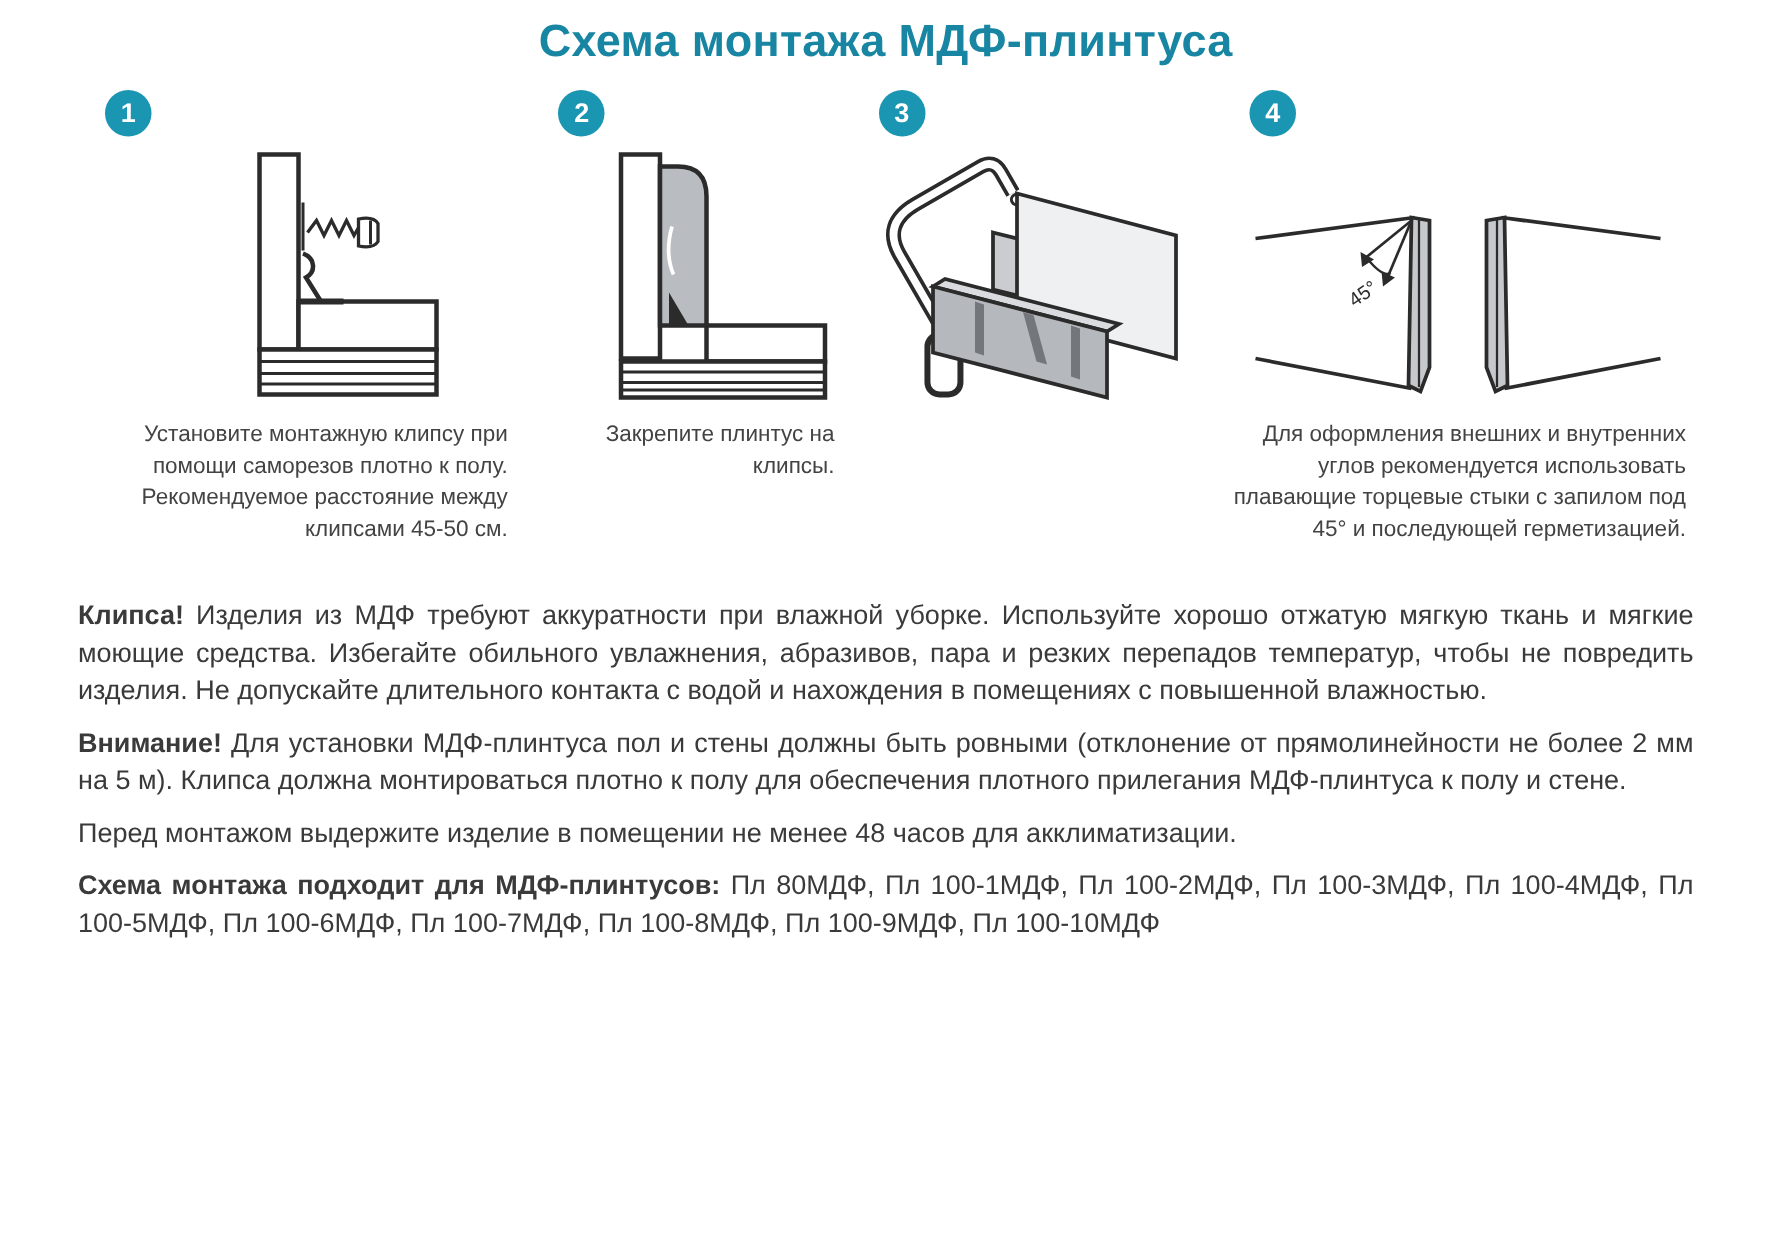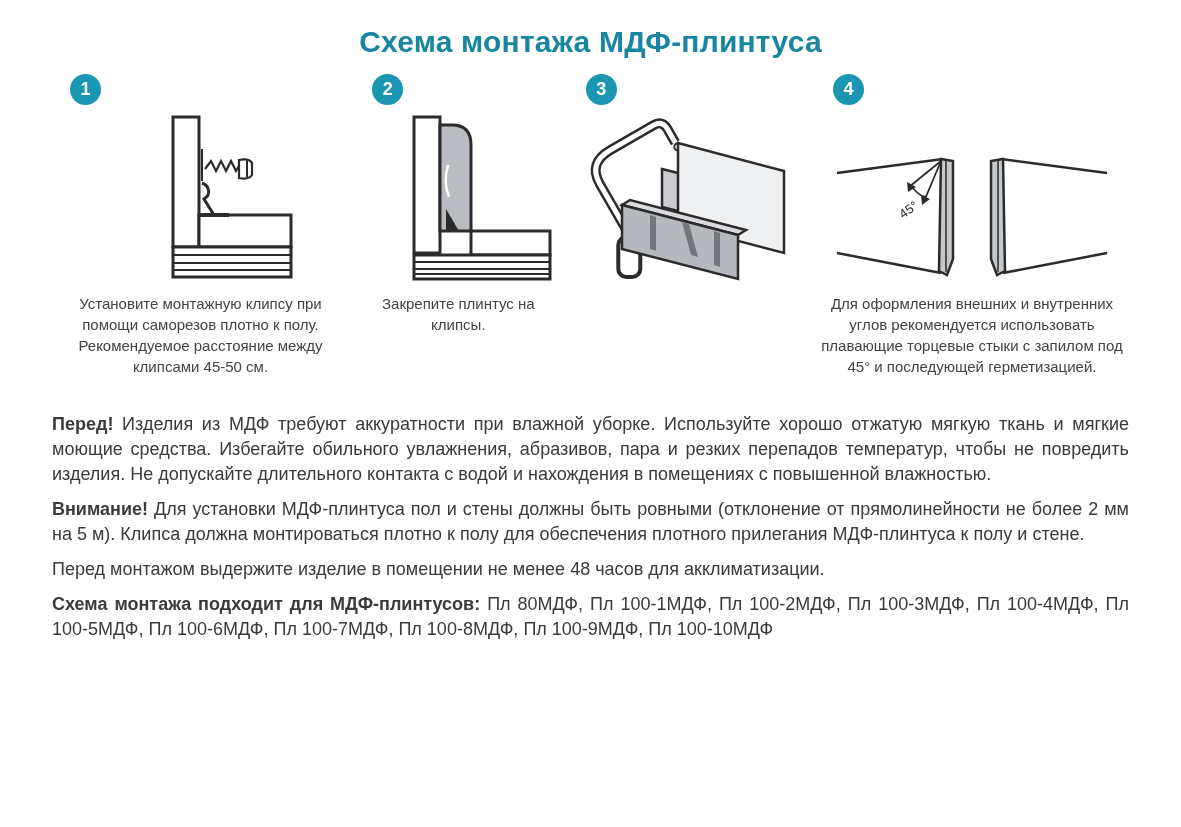--- a/index.html
+++ b/index.html
@@ -1,41 +1,41 @@
 <!DOCTYPE html>
 <html style="--accent: #1886A2; --badge: #1B96B2; --text: #3A3A3A; --line_art: #2B2B2B; --plinth_gray: #B9BDC1;"><head>
 <meta charset="utf-8">
 <style>
   html,body{margin:0;padding:0;background:#fff;}
   .page{
     position:relative;width:1181px;height:827px;background:#ffffff;
     font-family:"Liberation Sans",sans-serif;color:#3a3a3a;overflow:hidden;
   }
   .title{
-    margin:0;padding-top:25px;text-align:center;
+    margin:0;padding-top:11px;text-align:center;
     font-size:30px;font-weight:700;color:var(--accent,#1886A2);
     letter-spacing:.2px;
   }
   .steps{
     display:flex;justify-content:space-between;
     margin:15px 50px 0 50px;height:324px;
   }
   .step{display:flex;flex-direction:column;align-items:center;}
   .step-1{width:301px}.step-2{width:212px}.step-3{width:246px}.step-4{width:318px}
   .badge{
     align-self:flex-start;margin-left:20px;
     width:31px;height:31px;border-radius:50%;
     background:var(--badge,#1B96B2);color:#fff;
     font-weight:700;font-size:18px;line-height:31px;text-align:center;
   }
   .illo{height:176px;display:flex;align-items:flex-end;justify-content:center;margin-top:2px;width:100%;}
   .illo svg{display:block;}
   .caption{
     margin:10px auto 0 auto;font-size:15px;line-height:21px;
-    text-align:center;color:#434343;
+    text-align:right;color:#434343;
   }
   .step-1 .caption{max-width:276px}
   .step-2 .caption{max-width:196px}
   .step-3 .caption{max-width:216px}
   .step-4 .caption{max-width:304px}
   .paras{margin:14px 52px 0 52px;}
   .para{margin:0 0 10px 0;font-size:18px;line-height:25px;text-align:justify;color:#3a3a3a;}
   .lead{font-weight:700;}
 </style>
 </head>
@@ -146,19 +146,19 @@
           </g>
           <text x="74" y="104" font-size="13" fill="#2b2b2b" transform="rotate(-35 74 104)">45°</text>
         </svg>
       </div>
       <div class="caption">Для оформления внешних и внутренних углов рекомендуется использовать плавающие торцевые стыки с запилом под 45° и последующей герметизацией.</div>
     </div>
 
   </div>
 
   <div class="paras">
-    <p class="para"><b class="lead">Перед!</b> <span>Изделия из МДФ требуют аккуратности при влажной уборке. Используйте хорошо отжатую мягкую ткань и мягкие моющие средства. Избегайте обильного увлажнения, абразивов, пара и резких перепадов температур, чтобы не повредить изделия. Не допускайте длительного контакта с водой и нахождения в помещениях с повышенной влажностью.</span></p>
+    <p class="para"><b class="lead">Клипса!</b> <span>Изделия из МДФ требуют аккуратности при влажной уборке. Используйте хорошо отжатую мягкую ткань и мягкие моющие средства. Избегайте обильного увлажнения, абразивов, пара и резких перепадов температур, чтобы не повредить изделия. Не допускайте длительного контакта с водой и нахождения в помещениях с повышенной влажностью.</span></p>
     <p class="para"><b class="lead">Внимание!</b> <span>Для установки МДФ-плинтуса пол и стены должны быть ровными (отклонение от прямолинейности не более 2 мм на 5 м). Клипса должна монтироваться плотно к полу для обеспечения плотного прилегания МДФ-плинтуса к полу и стене.</span></p>
     <p class="para"><b class="lead"></b> <span>Перед монтажом выдержите изделие в помещении не менее 48 часов для акклиматизации.</span></p>
     <p class="para"><b class="lead">Схема монтажа подходит для МДФ-плинтусов:</b> <span>Пл 80МДФ, Пл 100-1МДФ, Пл 100-2МДФ, Пл 100-3МДФ, Пл 100-4МДФ, Пл 100-5МДФ, Пл 100-6МДФ, Пл 100-7МДФ, Пл 100-8МДФ, Пл 100-9МДФ, Пл 100-10МДФ</span></p>
   </div>
 
 </div>
 
 </body></html>

